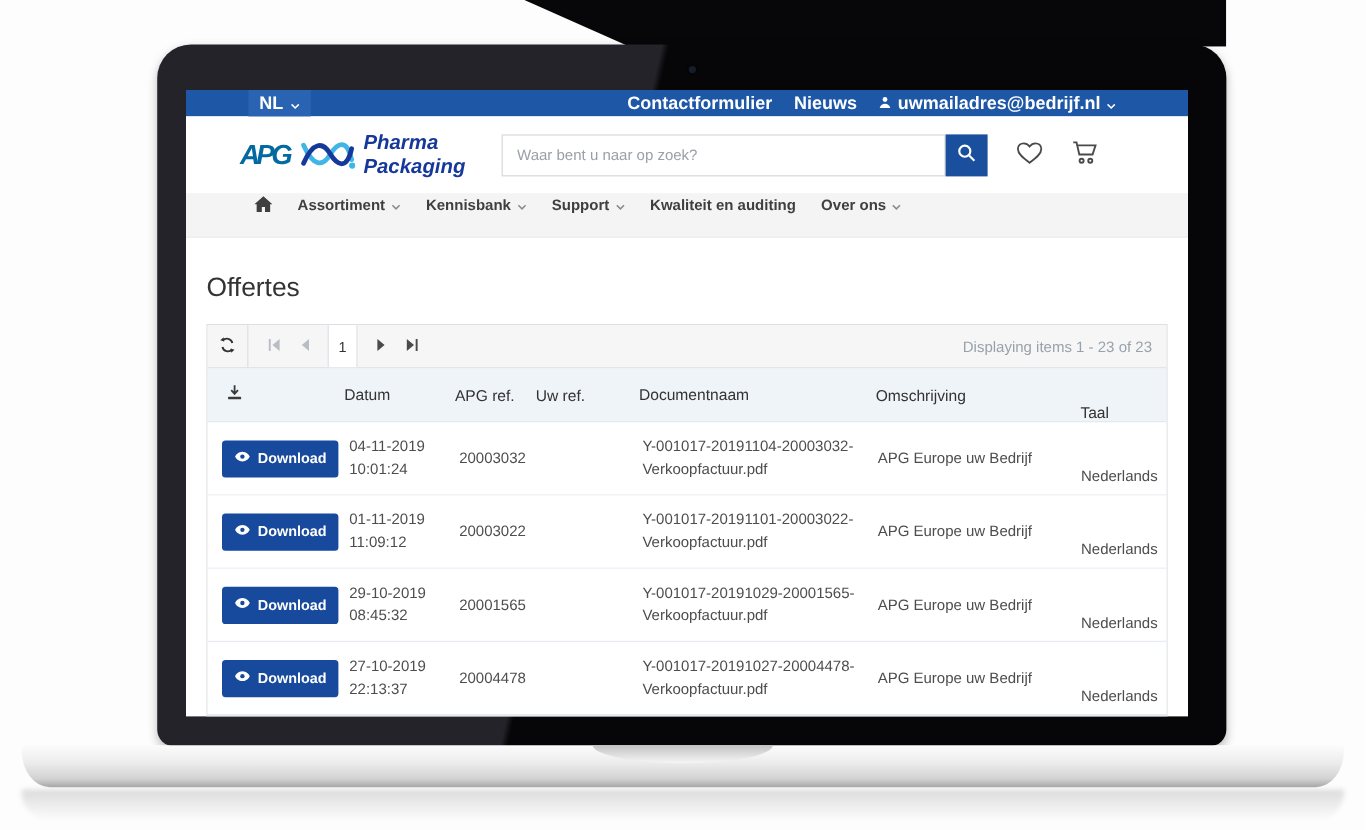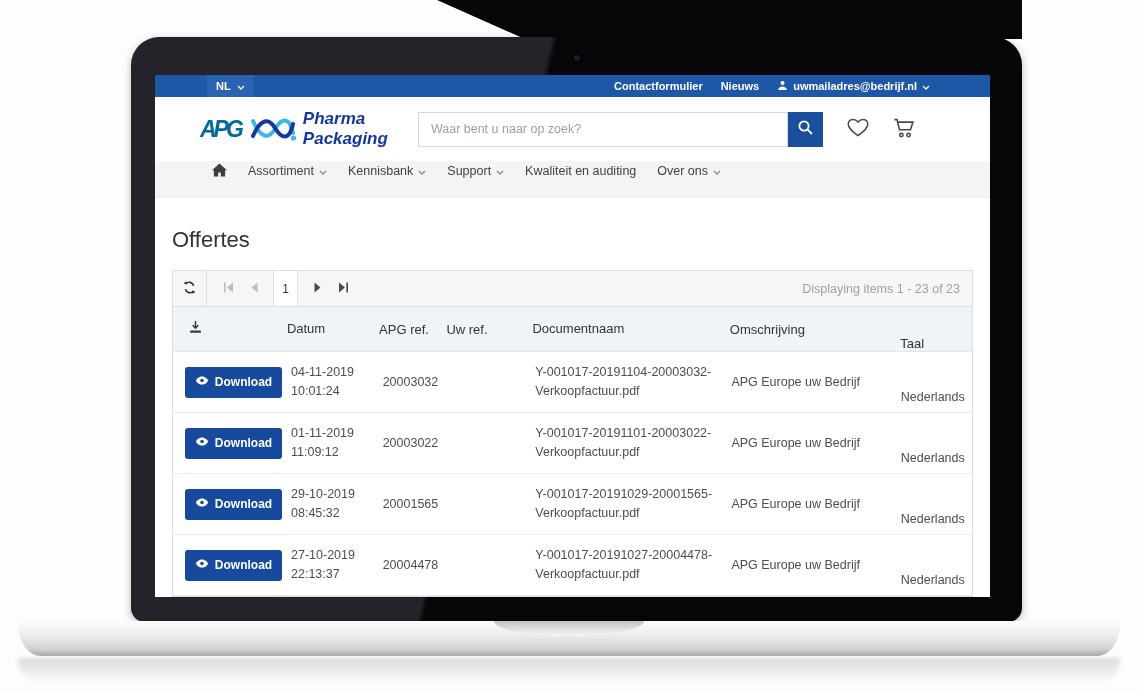--- a/index.html
+++ b/index.html
@@ -20,21 +20,21 @@
     background:linear-gradient(#fcfcfc 0%,#ececec 42%,#d2d2d2 80%,#a8a8a8 100%);
     border-radius:4px 4px 24px 24px / 4px 4px 32px 32px; }
   #notch { position:absolute; left:50%; transform:translateX(-50%); top:0; width:150px; height:15px;
     background:linear-gradient(#c3c3c3,#f6f6f6); border-radius:0 0 75px 75px / 0 0 15px 15px; }
   #reflection { position:absolute; left:18px; top:658px; width:1102px; height:26px;
     background:linear-gradient(rgba(150,150,150,0.32),rgba(255,255,255,0)); filter:blur(2px);
     border-radius:0 0 24px 24px; }
 
   
   .topbar { height:22px; background:#1d57a6; display:flex; align-items:center;
-    color:#fff; font-size:11px; font-weight:bold; padding:0 60px 0 52px; }
+    color:#fff; font-size:15px; font-weight:bold; padding:0 60px 0 52px; }
   .lang-btn { background:#2a63b1; height:100%; display:flex; align-items:center; gap:6px;
     padding:0 9px; cursor:pointer; }
   .topbar-right { margin-left:auto; display:flex; align-items:center; gap:18px; }
   .user-box { display:flex; align-items:center; gap:5px; cursor:pointer; }
 
   
   .site-header { height:64px; background:#fff; display:flex; align-items:center; padding:0 0 0 45px; }
   .logo { display:flex; align-items:center; cursor:pointer; }
   .logo-apg { font-size:23px; font-style:italic; font-weight:bold; color:#0369a1;
     letter-spacing:-3px; line-height:1;text-align:right; }
@@ -45,21 +45,21 @@
     padding:0 12px; color:#3b82f6; outline:none; font-family:"Liberation Sans",sans-serif; }
   .search-input::placeholder { color:#9aa0a6; }
   .search-btn { width:35px; height:35px; background:#1a4f9d; border:none; display:flex;
     align-items:center; justify-content:center; cursor:pointer; }
   .hdr-icon { margin-left:20px; display:flex; align-items:center; cursor:pointer; }
   .hdr-icon.first { margin-left:22px; }
 
   
   .main-nav { height:37px; background:#f4f4f5; border-bottom:1px solid #ececec;
     display:flex; align-items:center; gap:21px; padding:0 20px 16px 57px;
-    font-size:12.5px; font-weight:normal; color:#3f3f3f; }
+    font-size:12.5px; font-weight:bold; color:#3f3f3f; }
   .nav-item { display:flex; align-items:center; gap:5px; cursor:pointer; white-space:nowrap; }
 
   
   .content { padding:29px 17px 0 17px; }
   .page-title { font-size:22px; font-weight:normal; color:#333; }
 
   .grid { margin-top:17px; width:801px; border:1px solid #dcdfe3; background:#fff; }
   .toolbar { height:36px; background:#f6f6f6; border-bottom:1px solid #dcdfe3;
     display:flex; align-items:center; font-size:12.5px; color:#98a2ac; }
   .tb-refresh { width:34px; height:100%; border-right:1px solid #dcdfe3; display:flex;

